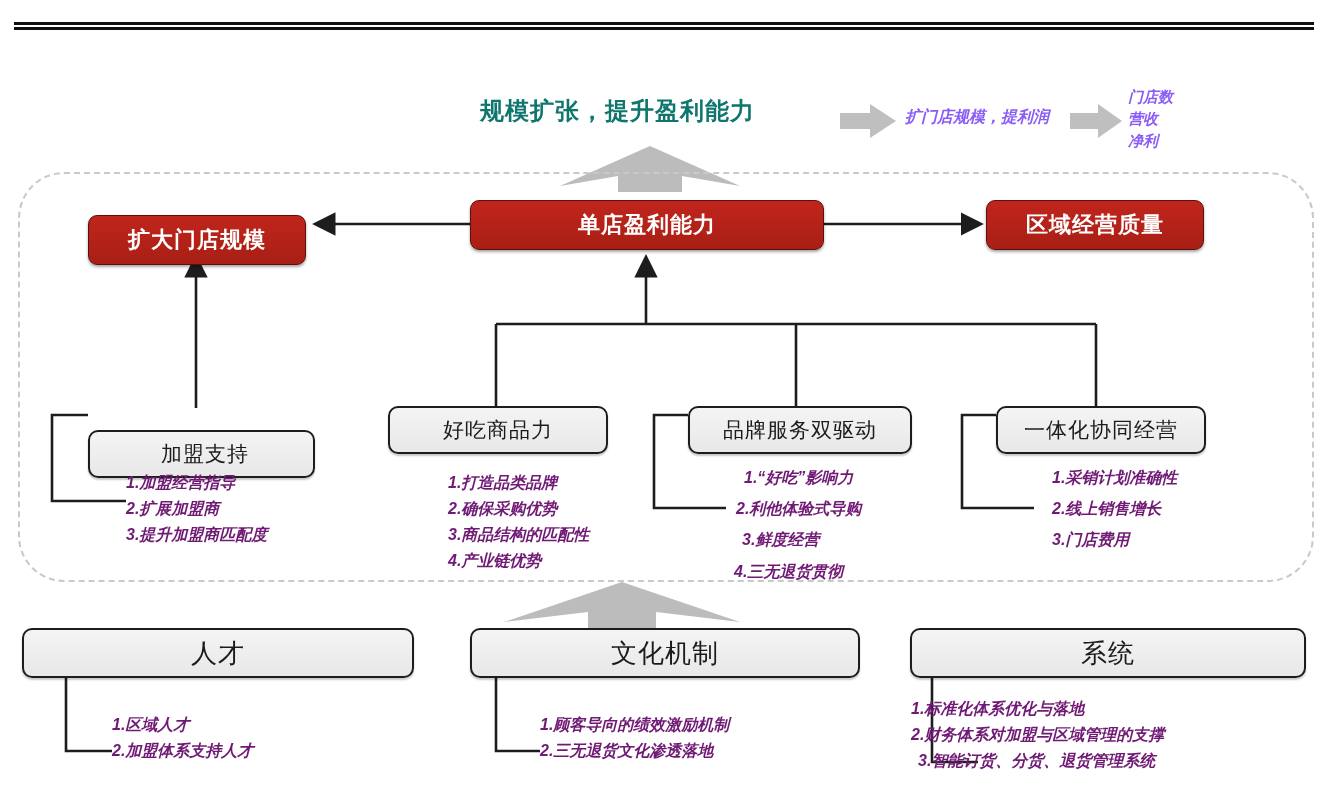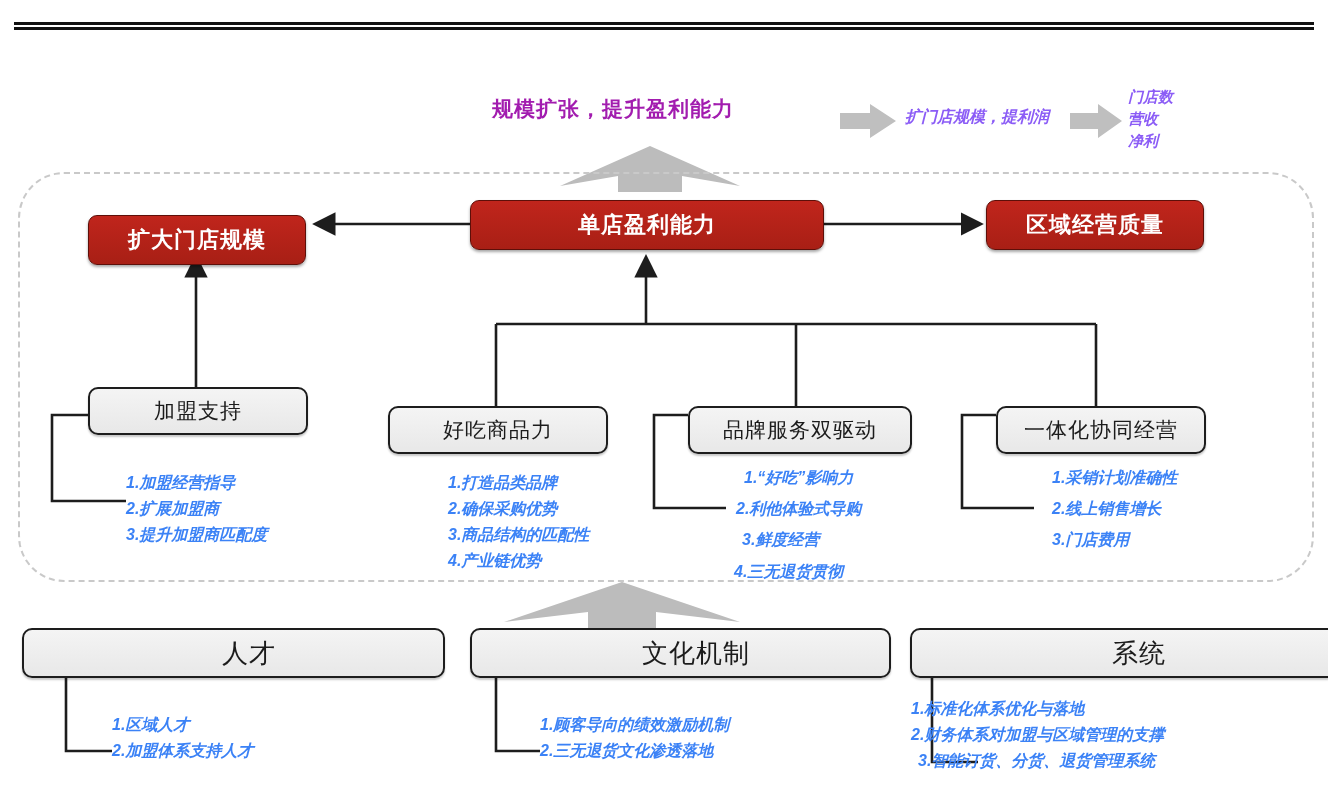--- a/index.html
+++ b/index.html
@@ -11,23 +11,22 @@
   #stage{position:relative;width:1328px;height:796px;}
 
   
   .top-rule{position:absolute;left:14px;top:22px;width:1300px;height:8px;}
   .top-rule .l1{position:absolute;left:0;top:0;width:100%;height:3px;background:#111;}
   .top-rule .l2{position:absolute;left:0;top:5px;width:100%;height:3px;background:#111;}
 
   
   .headline{
     position:absolute;left:480px;top:95px;
-    font-size:21px;font-weight:bold;letter-spacing:1px;color:#a21caf;
+    font-size:24px;font-weight:bold;letter-spacing:1px;color:#0f766e;
     white-space:nowrap;
-    margin-left:12px;
   }
   .flow-arrow{position:absolute;}
   .flow-arrow svg{display:block;}
   .flow-text{
     position:absolute;font-style:italic;font-weight:bold;
     font-size:16px;color:#8b5cf6;white-space:nowrap;line-height:1.45;
   }
   .flow-text.stack{font-size:15px;}
 
   
@@ -52,26 +51,26 @@
 
   
   .gray-box{
     position:absolute;height:44px;border-radius:10px;
     background:linear-gradient(180deg,#f4f4f4 0%,#e8e8e8 100%);
     border:2px solid #1d1d1d;
     box-shadow:0 2px 2px rgba(0,0,0,.22);
     display:flex;align-items:center;justify-content:center;
     color:#1b1b1b;font-size:21px;letter-spacing:1px;
   }
-  .gray-box.wide{height:46px;font-size:26px;padding-left:31px;}
+  .gray-box.wide{height:46px;font-size:26px;}
 
   
   .bullets{
     position:absolute;font-style:italic;font-weight:bold;
-    font-size:16px;color:#3b82f6;white-space:nowrap;
+    font-size:16px;color:#701a75;white-space:nowrap;
   }
   .bullets .li{line-height:1.62;}
   .bullets.sp .li{line-height:1.95;}
 
   
   #wires{position:absolute;left:0;top:0;width:1328px;height:796px;pointer-events:none;}
 </style>
 </head>
 <body>
 
@@ -152,21 +151,21 @@
   <div class="gray-up" style="left:504px;top:582px;">
     <svg width="236" height="46" viewBox="0 0 236 46">
       <polygon points="118,0 236,40 152,30 152,46 84,46 84,30 0,40" fill="#bcbcbc"></polygon>
     </svg>
   </div>
 
   <div class="red-box" style="left:88px;top:200px;width:216px;margin-top:15px;">扩大门店规模</div>
   <div class="red-box" style="left:470px;top:200px;width:352px;">单店盈利能力</div>
   <div class="red-box" style="left:986px;top:200px;width:216px;">区域经营质量</div>
 
-  <div class="gray-box" style="left:88px;top:387px;width:216px;">加盟支持</div>
+  <div class="gray-box" style="left:88px;top:430px;width:216px;padding-left:7px;">加盟支持</div>
   <div class="gray-box" style="left:388px;top:406px;width:216px;">好吃商品力</div>
   <div class="gray-box" style="left:996px;top:406px;width:206px;">一体化协同经营</div>
   <div class="gray-box" style="left:688px;top:406px;width:220px;">品牌服务双驱动</div>
 
   <div class="bullets" style="left:126px;top:470px;">
     <div class="li">1.加盟经营指导</div>
     <div class="li">2.扩展加盟商</div>
     <div class="li">3.提升加盟商匹配度</div>
   </div>
 

